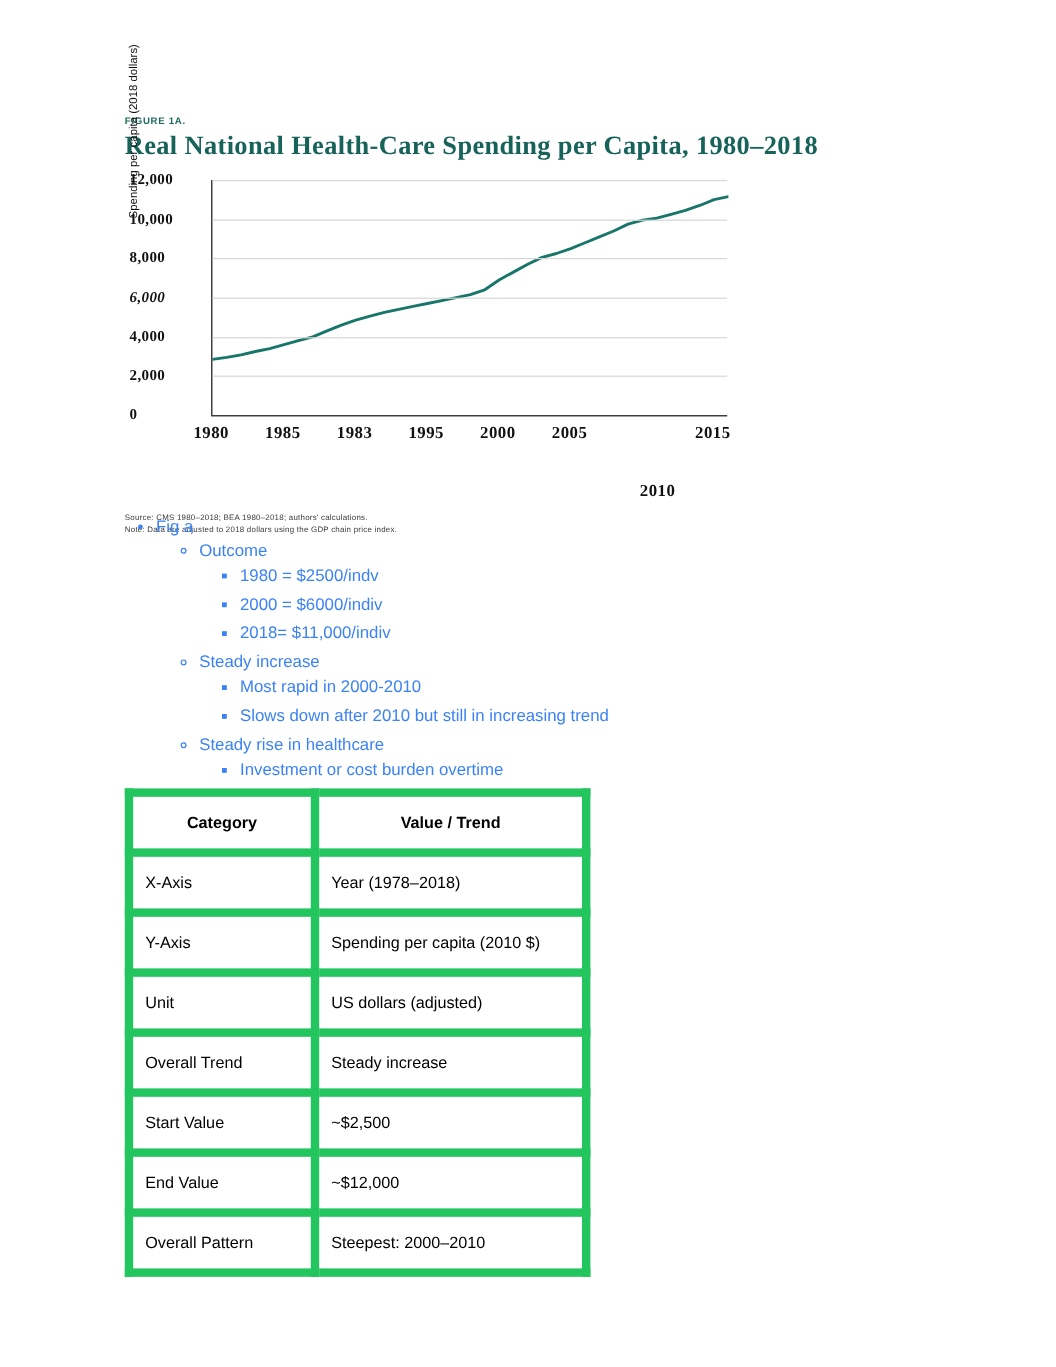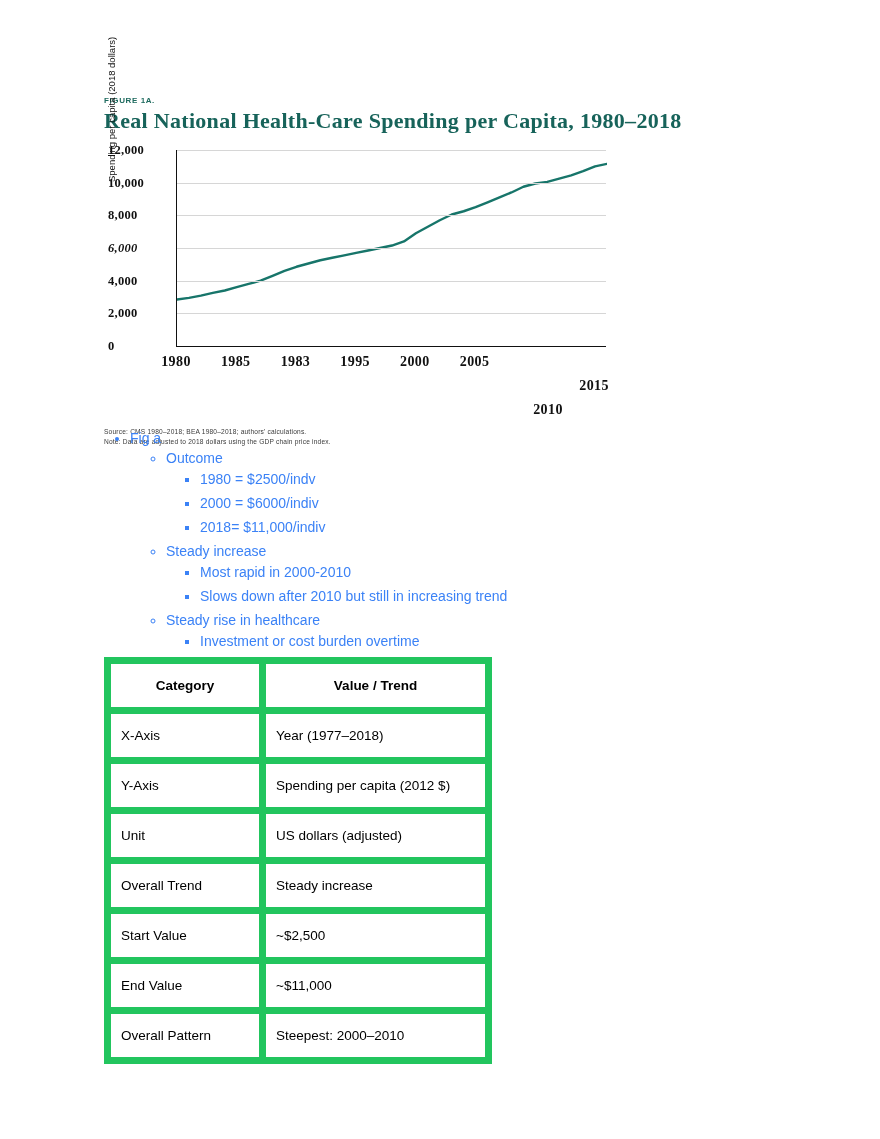--- a/index.html
+++ b/index.html
@@ -210,21 +210,21 @@
 
       <div class="axis-bottom"></div>
       <div class="xticks" id="xticks">
           <div class="xtick" style="left: 0px;">1980</div>
           <div class="xtick" style="left: 59.7222px;">1985</div>
           <div class="xtick" style="left: 119.444px;">1983</div>
           <div class="xtick" style="left: 179.167px;">1995</div>
           <div class="xtick" style="left: 238.889px;">2000</div>
           <div class="xtick" style="left: 298.611px;">2005</div>
           <div class="xtick" style="left: 372px; margin-top: 48px;">2010</div>
-          <div class="xtick" style="left: 418.056px; margin-top: 24px;">2015</div>
+          <div class="xtick" style="left: 418.056px;">2015</div>
         </div>
     </div>
 
     <div class="fig-note">
       <div>Source: CMS 1980–2018; BEA 1980–2018; authors' calculations.</div>
       <div>Note: Data are adjusted to 2018 dollars using the GDP chain price index.</div>
     </div>
   </div>
 
   <div class="outline">
@@ -261,41 +261,41 @@
   <table class="data-table">
     <thead>
       <tr>
         <th class="cat">Category</th>
         <th>Value / Trend</th>
       </tr>
     </thead>
     <tbody id="tbody">
         <tr>
           <td class="cat">X-Axis</td>
-          <td>Year (1977–2018)</td>
+          <td>Year (1978–2018)</td>
         </tr>
         <tr>
           <td class="cat">Y-Axis</td>
-          <td>Spending per capita (2012 $)</td>
+          <td>Spending per capita (2010 $)</td>
         </tr>
         <tr>
           <td class="cat">Unit</td>
           <td>US dollars (adjusted)</td>
         </tr>
         <tr>
           <td class="cat">Overall Trend</td>
           <td>Steady increase</td>
         </tr>
         <tr>
           <td class="cat">Start Value</td>
           <td>~$2,500</td>
         </tr>
         <tr>
           <td class="cat">End Value</td>
-          <td>~$11,000</td>
+          <td>~$12,000</td>
         </tr>
         <tr>
           <td class="cat">Overall Pattern</td>
           <td>Steepest: 2000–2010</td>
         </tr>
       </tbody>
   </table>
 
 </div>
 

